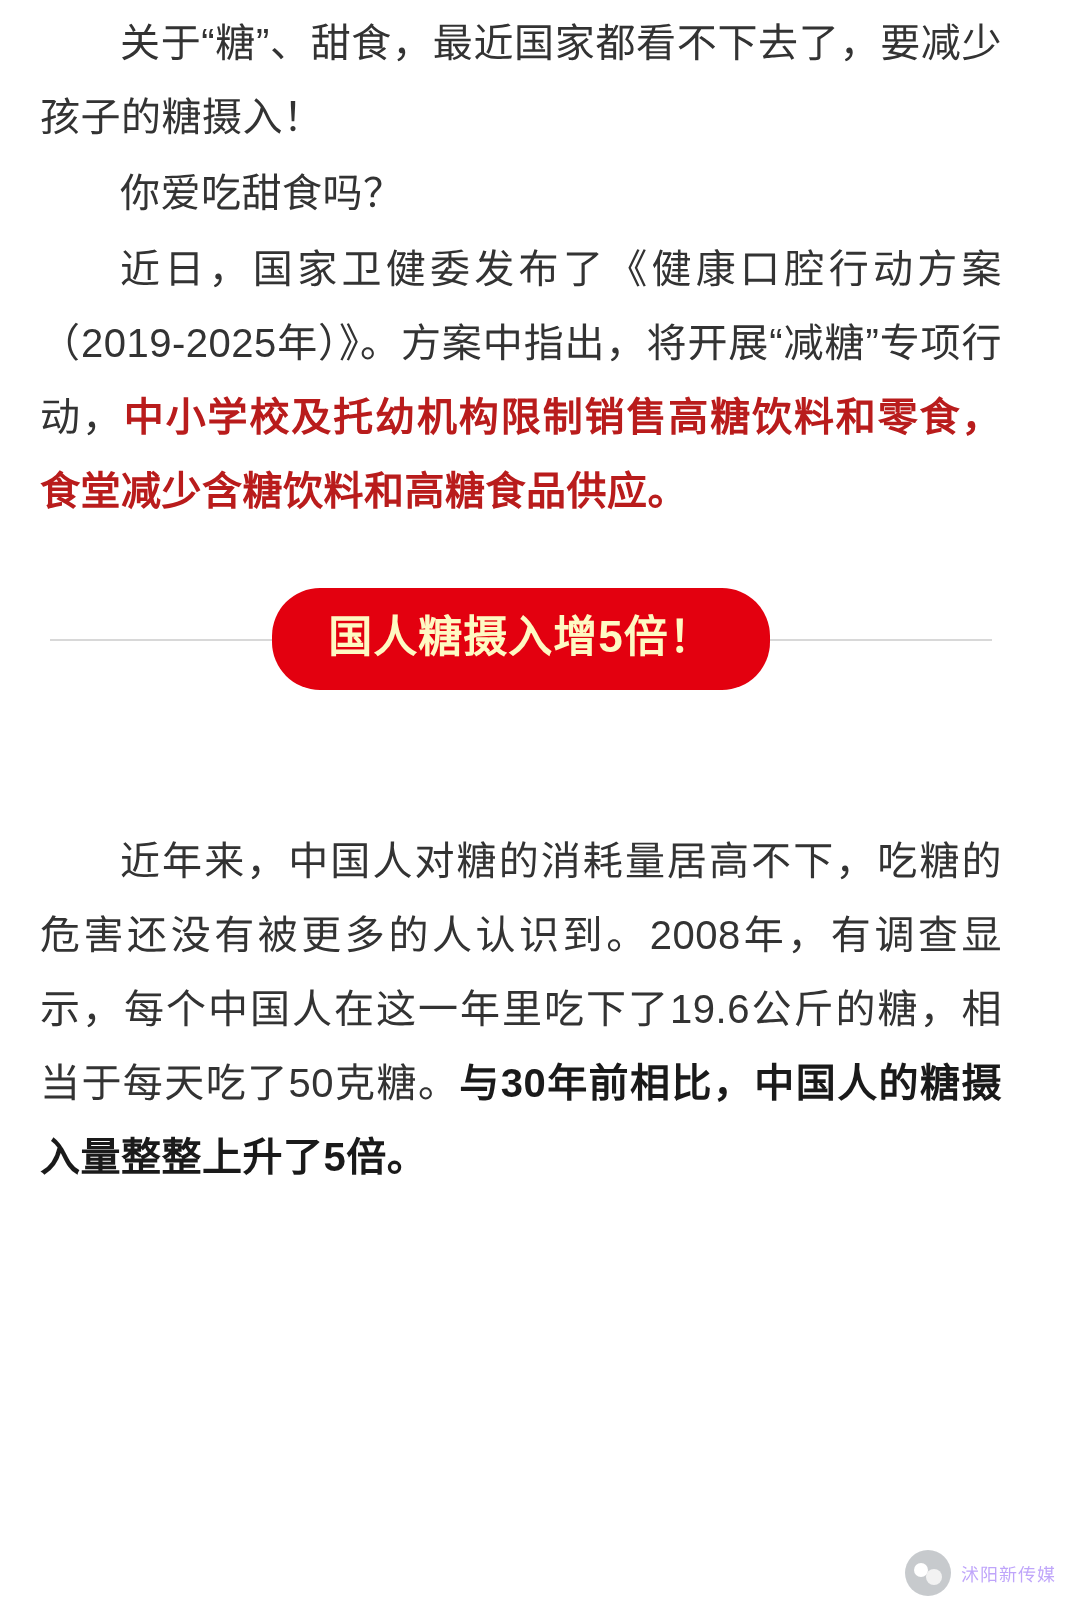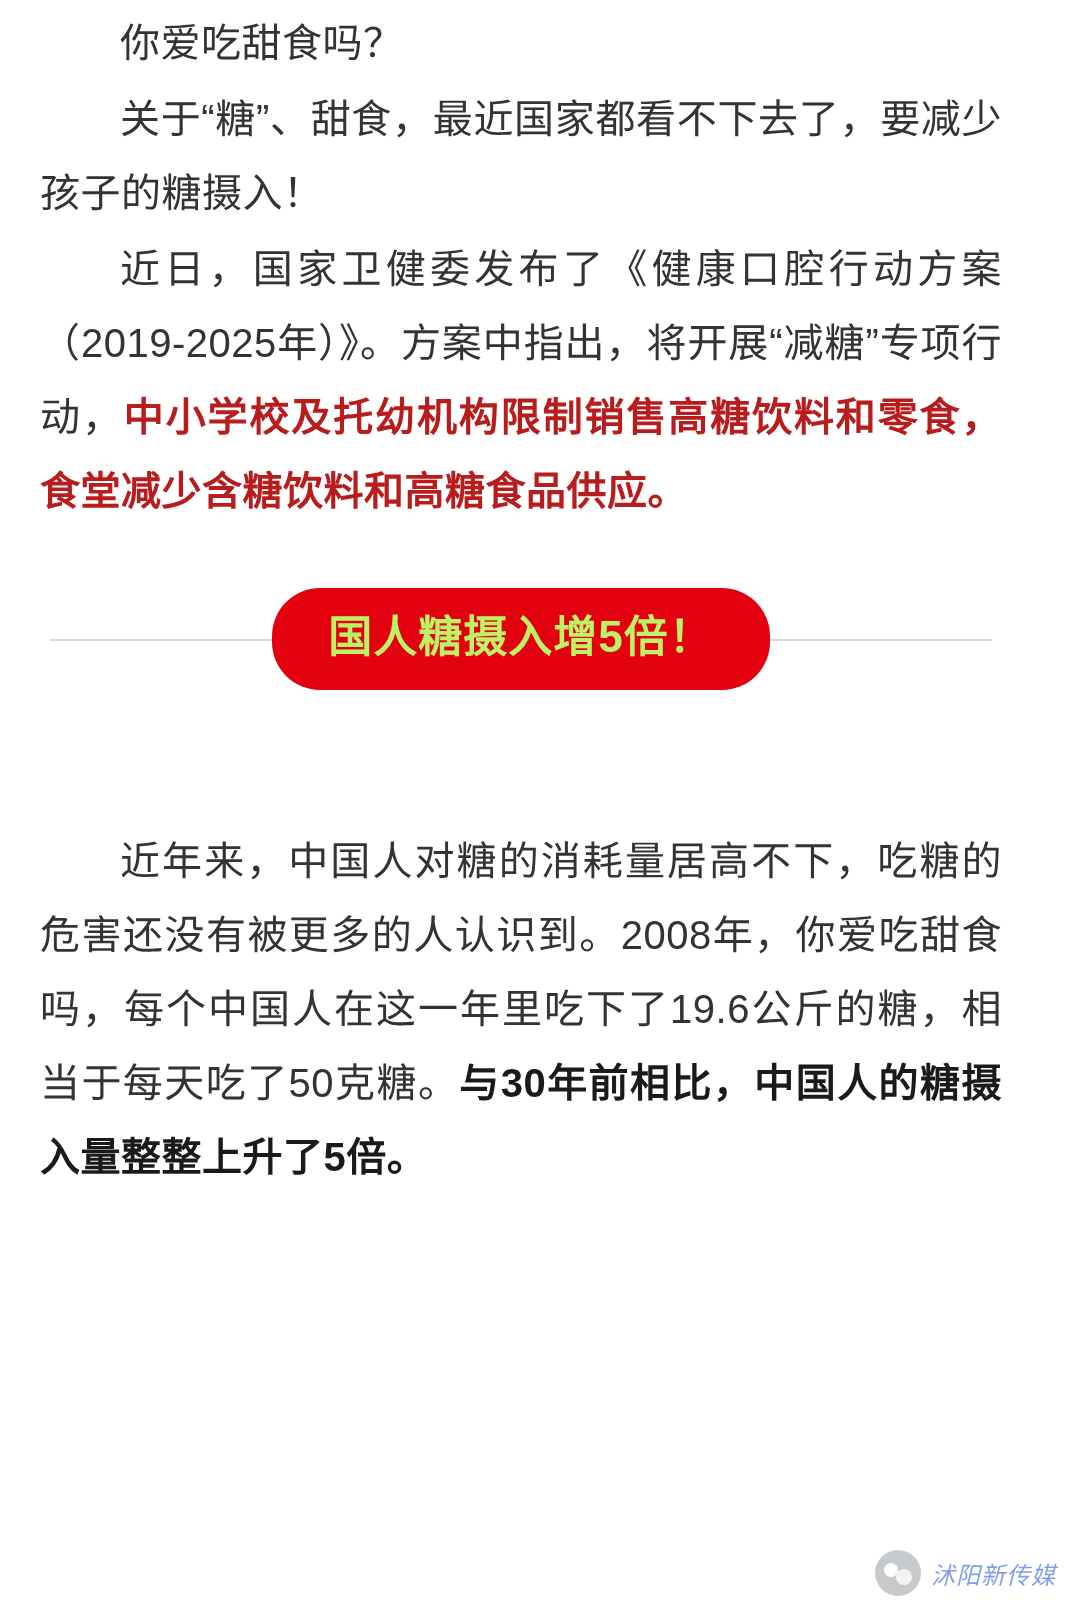--- a/index.html
+++ b/index.html
@@ -65,21 +65,21 @@
     left: 10px;
     right: 10px;
     top: 50%;
     height: 2px;
     background: #d8d8d8;
   }
   .banner-pill {
     position: relative;
     z-index: 2;
     background: #e3000f;
-    color: #bef264;
+    color: #fef9c3;
     font-size: 44px;
     font-weight: bold;
     letter-spacing: 1px;
     line-height: 1;
     padding: 27px 56px 31px 56px;
     border-radius: 48px;
     white-space: nowrap;
   }
 
   .gap-after-banner {
@@ -119,56 +119,55 @@
     content: "";
     position: absolute;
     left: 21px;
     top: 19px;
     width: 16px;
     height: 16px;
     border-radius: 50%;
     background: #e9e9e9;
   }
   .wm-text {
-    font-size: 24px;
-    color: #1d4ed8;
+    font-size: 18px;
+    color: #8b5cf6;
     letter-spacing: 1px;
     white-space: nowrap;
-    font-style: italic;
   }
 </style>
 </head>
 <body>
 
 <div class="article">
 
   <div>
     <p class="para indent">
-      <span>你爱吃甜食吗？</span>
+      <span>关于“糖”、甜食，最近国家都看不下去了，要减少孩子的糖摄入！</span>
     </p>
 
     <p class="para indent">
-      <span>关于“糖”、甜食，最近国家都看不下去了，要减少孩子的糖摄入！</span>
+      <span>你爱吃甜食吗？</span>
     </p>
 
     <p class="para indent">
       <span>近日，国家卫健委发布了《健康口腔行动方案（2019-2025年）》。方案中指出，将开展“减糖”专项行动，</span><span class="hl-red">中小学校及托幼机构限制销售高糖饮料和零食，食堂减少含糖饮料和高糖食品供应。</span>
     </p>
   </div>
 
   <div class="banner-wrap">
     <div class="banner-rule"></div>
     <div class="banner-pill">国人糖摄入增5倍！</div>
   </div>
 
   <div class="gap-after-banner"></div>
 
   <div>
     <p class="para indent">
-      <span>近年来，中国人对糖的消耗量居高不下，吃糖的危害还没有被更多的人认识到。2008年，你爱吃甜食吗，每个中国人在这一年里吃下了19.6公斤的糖，相当于每天吃了50克糖。</span><span class="hl-bold">与30年前相比，中国人的糖摄入量整整上升了5倍。</span>
+      <span>近年来，中国人对糖的消耗量居高不下，吃糖的危害还没有被更多的人认识到。2008年，有调查显示，每个中国人在这一年里吃下了19.6公斤的糖，相当于每天吃了50克糖。</span><span class="hl-bold">与30年前相比，中国人的糖摄入量整整上升了5倍。</span>
     </p>
 
   </div>
 
 </div>
 
 <div class="watermark">
   <span class="wm-badge"></span>
   <span class="wm-text">沭阳新传媒</span>
 </div>

